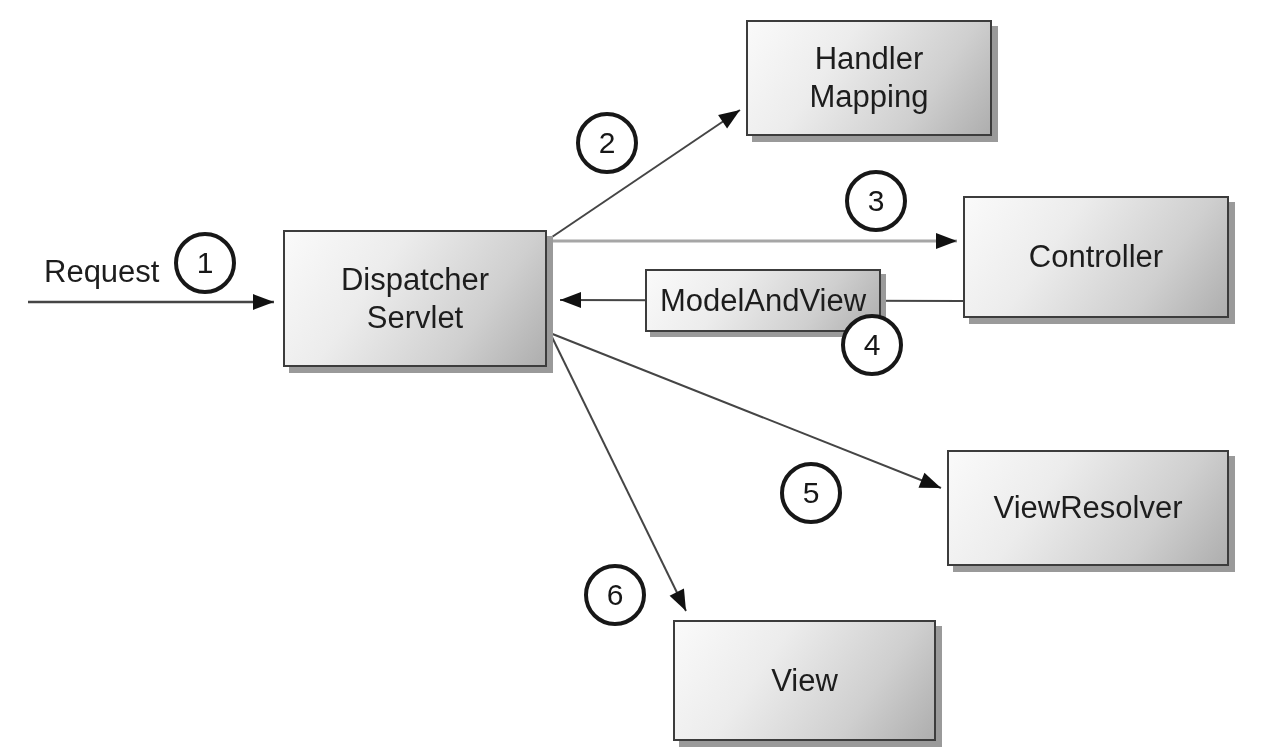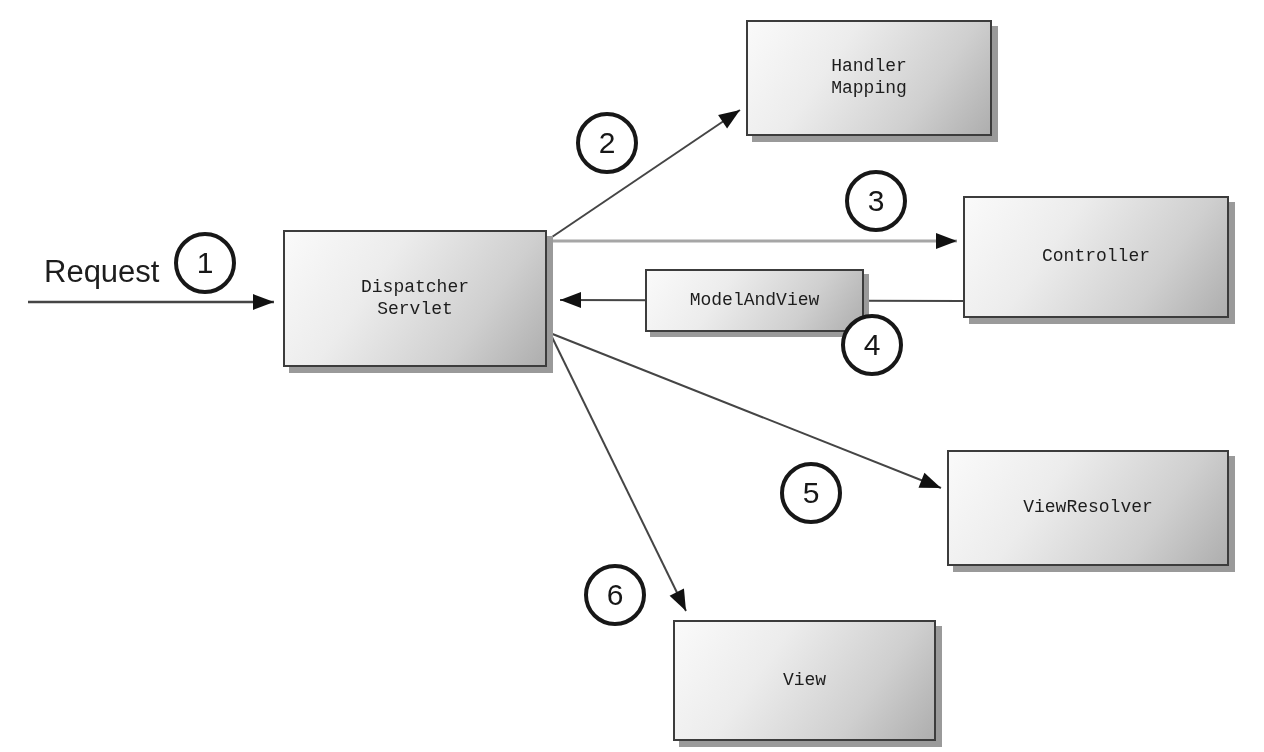--- a/index.html
+++ b/index.html
@@ -25,30 +25,29 @@
     position: absolute;
     z-index: 2;
     box-sizing: border-box;
     border: 2px solid #3c3c3c;
     background: linear-gradient(125deg, #fafafa 0%, #ececec 35%, #cfcfcf 72%, #aeaeae 100%);
     box-shadow: 6px 6px 0 0 #9a9a9a;
     display: flex;
     align-items: center;
     justify-content: center;
     text-align: center;
-    font-size: 18px;
+    font-size: 31px;
     line-height: 1.22;
     color: #1d1d1d;
     white-space: pre-line;
-    font-family: Liberation Mono, monospace;
   }
   .node-handler-mapping { left: 746px; top: 20px;  width: 246px; height: 116px; }
   .node-dispatcher     { left: 283px; top: 230px; width: 264px; height: 137px; }
   .node-controller     { left: 963px; top: 196px; width: 266px; height: 122px; }
-  .node-modelandview   { left: 645px; top: 269px; width: 219px; height: 63px; box-shadow: 5px 5px 0 0 #9a9a9a; }
+  .node-modelandview   { left: 645px; top: 269px; width: 236px; height: 63px; box-shadow: 5px 5px 0 0 #9a9a9a; }
   .node-viewresolver   { left: 947px; top: 450px; width: 282px; height: 116px; }
   .node-view           { left: 673px; top: 620px; width: 263px; height: 121px; }
 
   .badge {
     position: absolute;
     z-index: 3;
     box-sizing: border-box;
     width: 62px;
     height: 62px;
     border: 4px solid #171717;

